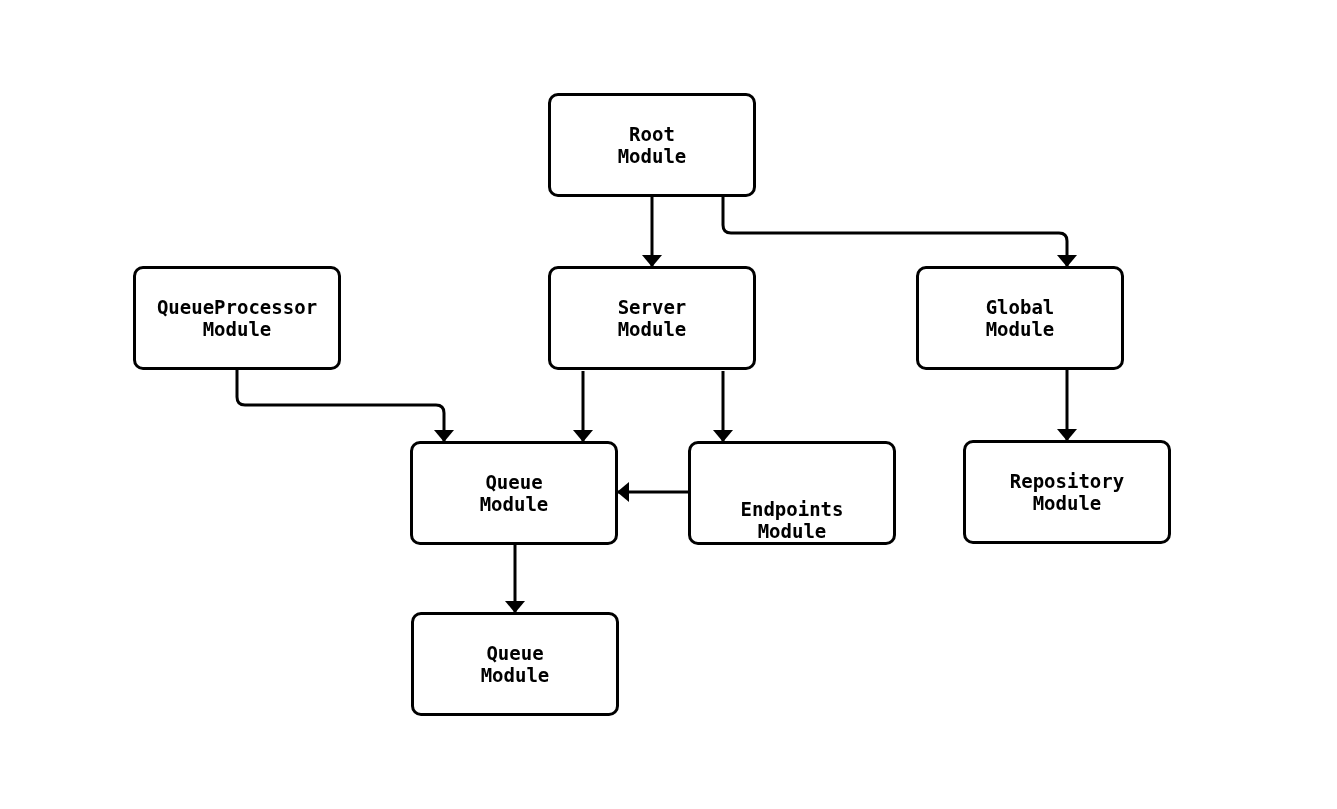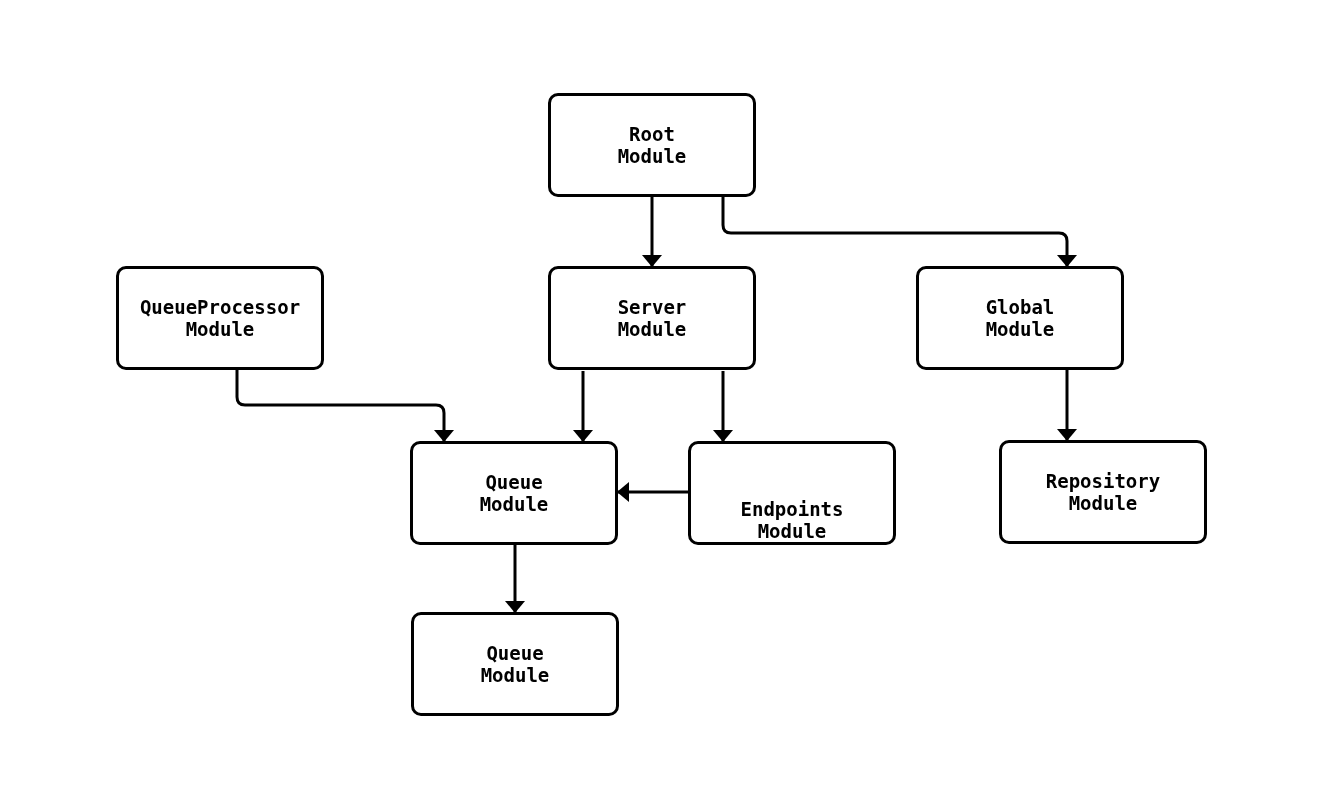--- a/index.html
+++ b/index.html
@@ -40,26 +40,26 @@
   .node-label{
     font-size:19px;
     font-weight:bold;
     line-height:22px;
     color:var(--text);
     text-align:center;
     white-space:pre-line;
   }
   
   .pos-root{left:548px;top:93px;}
-  .pos-queueprocessor{left:116px;top:266px;}
+  .pos-queueprocessor{left:133px;top:266px;}
   .pos-server{left:548px;top:266px;}
   .pos-global{left:916px;top:266px;align-items:center;}
   .pos-core{left:410px;top:441px;}
   .pos-endpoints{left:688px;top:441px;align-items:flex-end;}
-  .pos-repository{left:963px;top:440px;margin-left:36px;}
+  .pos-repository{left:963px;top:440px;}
   .pos-queue{left:411px;top:612px;}
 </style>
 </head>
 <body>
 
 <div class="stage">
 
   <svg class="edges" viewBox="0 0 1337 809" xmlns="http://www.w3.org/2000/svg">
     <defs>
       <marker id="arrowhead" viewBox="0 0 12 20" refX="11" refY="10" markerWidth="12" markerHeight="20" markerUnits="userSpaceOnUse" orient="auto">

